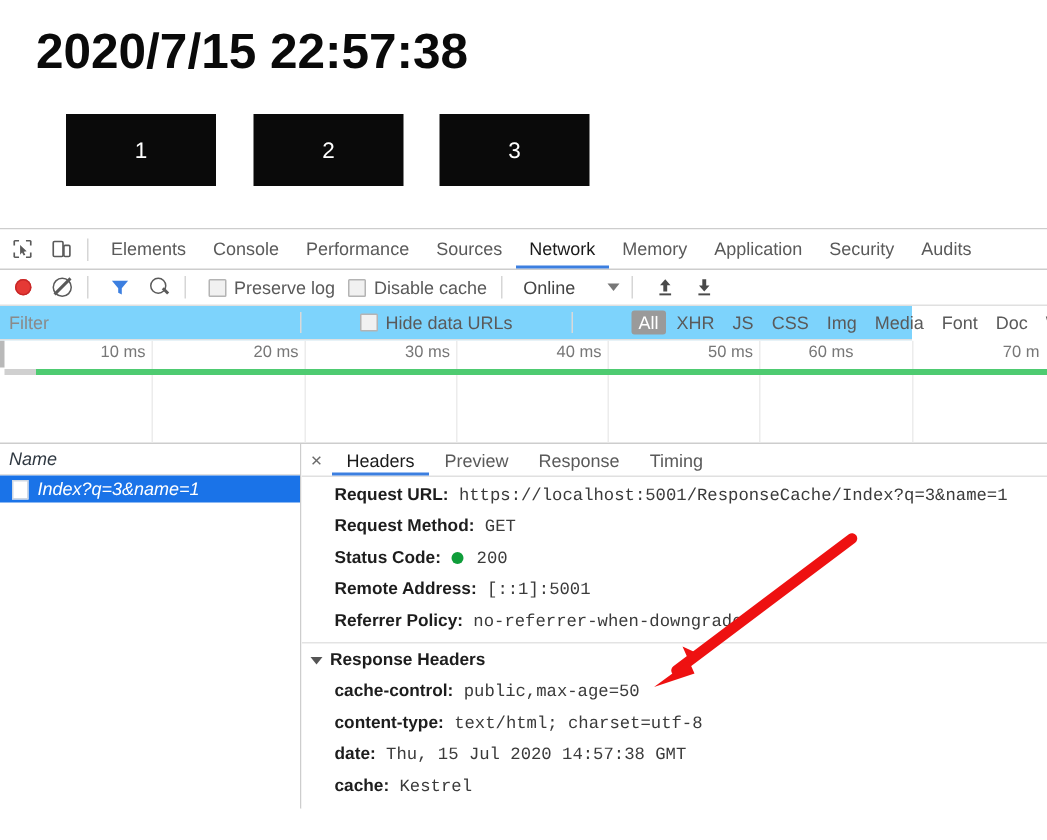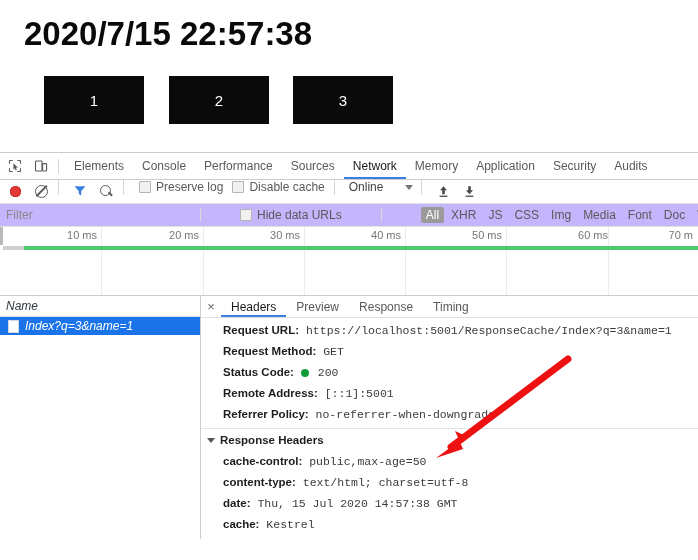--- a/index.html
+++ b/index.html
@@ -61,21 +61,21 @@
   .dt-tab {
     height:25px; padding:0 9px; display:flex; align-items:center;
     color:#5a5a5a; font-size:12px; cursor:pointer; white-space:nowrap; flex:none;
   }
   .dt-tab.active { color:#1a1a1a; box-shadow: inset 0 -2px 0 0 #3c7fe0; }
 
   
   .dt-toolbar {
     position:relative; height:23px; width:698px;
     border-bottom:1px solid #e0e0e0;
-    display:flex; align-items:flex-start; background:#fff;
+    display:flex; align-items:center; background:#fff;
   }
   .rec-dot {
     width:11px; height:11px; border-radius:50%;
     background:#e53935; box-shadow:0 0 0 1px #c62828 inset;
   }
   .clear-ico { width:13px; height:13px; position:relative; }
   .clear-ico:before{
     content:""; position:absolute; inset:0;
     border:1.5px solid #5a5a5a; border-radius:50%;
   }
@@ -104,23 +104,23 @@
     color:#444; font-size:12px;
   }
   .caret-dn {
     width:0;height:0;border-left:4px solid transparent;border-right:4px solid transparent;
     border-top:5px solid #777; margin-left:22px;
   }
   .arrow-up, .arrow-dn { width:13px;height:13px; cursor:pointer; flex:none; }
 
   
   .dt-filterbar {
-    position:relative; height:22px; width:698px;
+    position:relative; height:22px; width:608px;
     border-bottom:1px solid #e0e0e0;
-    display:flex; align-items:center; background:#c4b5fd;gap:33px;
+    display:flex; align-items:center; background:#7dd3fc;gap:33px;
   }
   .filter-input {
     width:160px; height:18px; border:0; outline:0; background:transparent;
     font-family:"Liberation Sans", sans-serif; font-size:12px; color:#333;
     margin-left:6px; padding:0;
   }
   .filter-input::placeholder { color:#8a8a8a; }
   .fb-sep { width:1px; height:14px; background:#d9d9d9; margin:0 6px; flex:none; }
   .type-pill {
     padding:1px 5px; font-size:12px; color:#5a5a5a; cursor:pointer;
@@ -338,21 +338,21 @@
         </div>
       <div class="tl-leftbar"></div>
       <div class="net-bar-pre"></div>
       <div class="net-bar"></div>
       <div id="tl-labels">
           <div class="tl-tick-lbl" style="left: 101px;">10 ms</div>
           <div class="tl-tick-lbl" style="left: 203px;">20 ms</div>
           <div class="tl-tick-lbl" style="left: 304px;">30 ms</div>
           <div class="tl-tick-lbl" style="left: 405px;">40 ms</div>
           <div class="tl-tick-lbl" style="left: 506px;">50 ms</div>
-          <div class="tl-tick-lbl" style="left: 612px;">60 ms</div>
+          <div class="tl-tick-lbl" style="left: 573px;">60 ms</div>
           <div class="tl-tick-lbl" style="left: 697px;">70 m</div>
         </div>
     </div>
 
     <div class="dt-split">
 
       <div class="req-panel">
         <div class="req-head">Name</div>
         <div class="req-row">
           <span class="req-doc-ico"></span>

